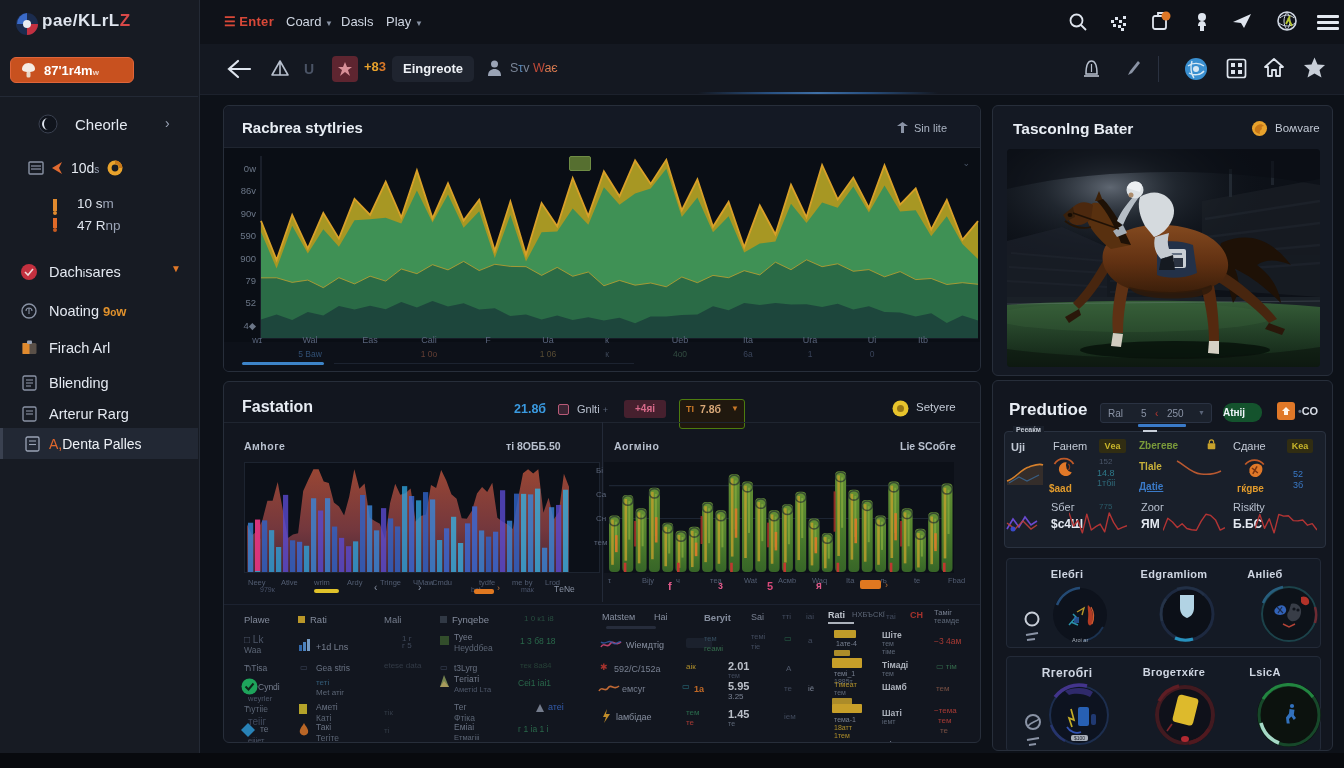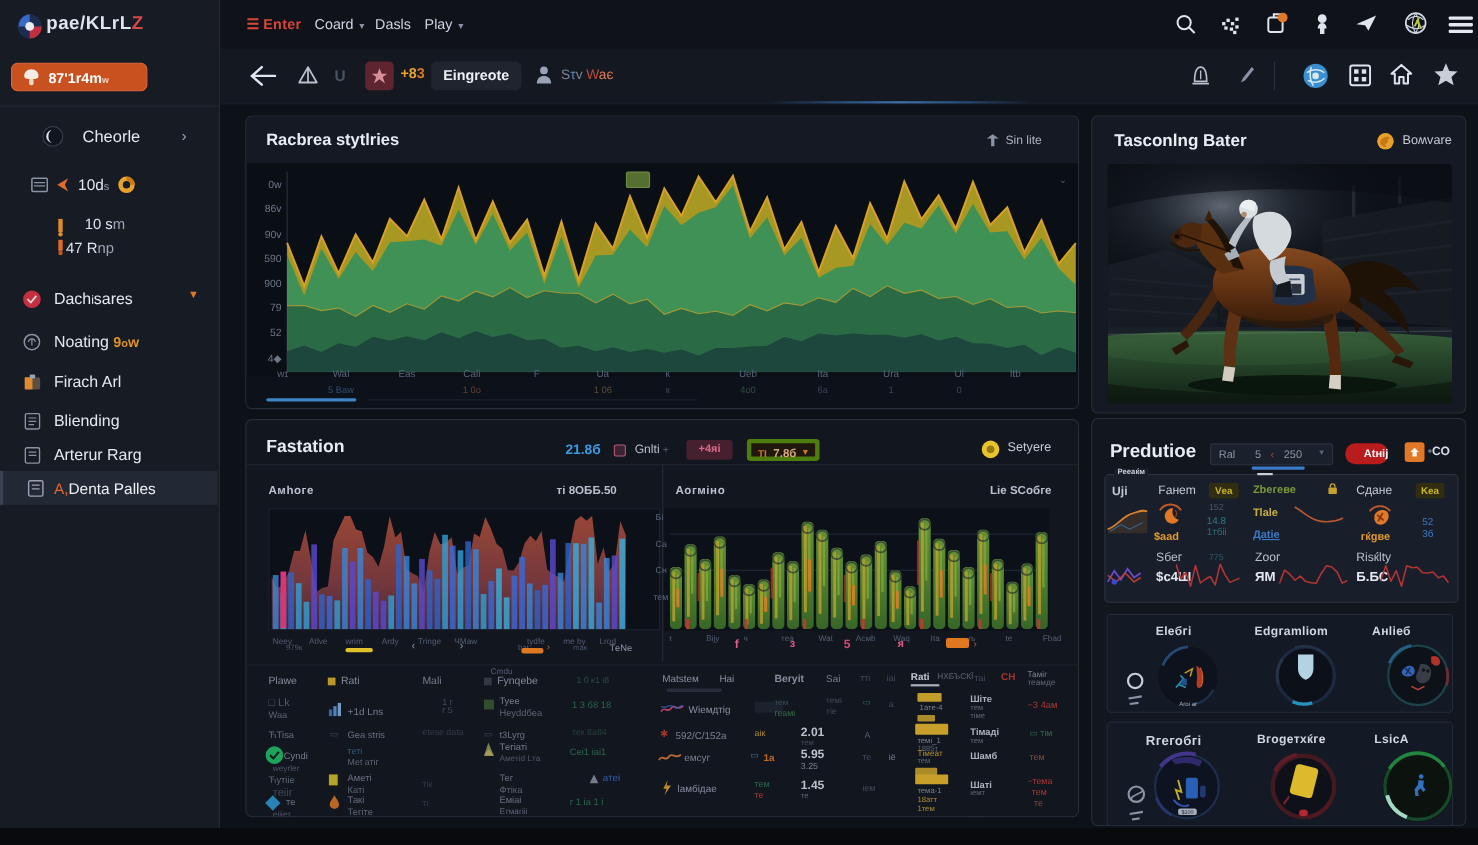--- a/index.html
+++ b/index.html
@@ -52,21 +52,21 @@
   <path d="M9,1.5 A7.5,7.5 0 0 1 16.5,9 L13,9 A4,4 0 0 0 9,5Z" fill="#c87818"></path>
  </svg>
 
  <svg class="abs" style="left:48px;top:197px" width="14" height="36" viewBox="0 0 14 36">
   <rect x="5" y="2" width="4" height="12" fill="#e08a2e"></rect>
         <circle cx="7" cy="16" r="2" fill="#e08a2e"></circle>
   <rect x="5" y="21" width="4" height="10" fill="#e06a28"></rect>
         <circle cx="7" cy="33" r="2" fill="#c85a20"></circle>
  </svg>
  <div class="abs" style="left:77px;top:196px;font-size:13.5px;color:#dfe5ee">10 s<span style="color:#9aa3b5">m</span></div>
- <div class="abs" style="left:60px;top:218px;font-size:13.5px;color:#dfe5ee">47 R<span style="color:#9aa3b5">np</span></div>
+ <div class="abs" style="left:77px;top:218px;font-size:13.5px;color:#dfe5ee">47 R<span style="color:#9aa3b5">np</span></div>
 
  <svg class="abs" style="left:20px;top:263px" width="18" height="18" viewBox="0 0 18 18">
   <circle cx="9" cy="9" r="8" fill="#c4303f"></circle>
         <path d="M5,9 L8,12 L13,6" stroke="#f0d8d8" stroke-width="1.6" fill="none"></path>
  </svg>
  <div class="abs" style="left:49px;top:264px;font-size:14.5px;color:#e4e9f1">Dach<span style="font-size:11px">i</span>sares</div>
  <div class="abs" style="left:171px;top:263px;font-size:10px;color:#e07828">▼</div>
 
  <svg class="abs" style="left:21px;top:303px" width="16" height="16" viewBox="0 0 16 16">
   <circle cx="8" cy="8" r="7" fill="none" stroke="#8a93a5" stroke-width="1.4"></circle>
@@ -321,21 +321,21 @@
 </svg>
 </div>
 </div>
 
 <div class="panel" style="left:223px;top:381px;width:758px;height:362px;background:#12161f">
  <div class="abs" style="left:18px;top:16px;font-size:16px;font-weight:bold;color:#e8edf4">Fastation</div>
  <div class="abs" style="left:290px;top:20px;font-size:12.5px;font-weight:bold;color:#3a9ae0">21.8б</div>
  <div class="abs" style="left:334px;top:22px;width:11px;height:11px;border:1.5px solid #b85a78;border-radius:2px;background:#3a2433"></div>
  <div class="abs" style="left:353px;top:21px;font-size:11px;color:#b8c0ce">Gnltі <span style="color:#5a6478;font-size:9px">+</span></div>
  <div class="abs" style="left:400px;top:18px;width:42px;height:18px;background:#46202e;border-radius:3px;text-align:center;line-height:18px;font-size:10px;color:#d86a8a;font-weight:bold">+4яі</div>
- <div class="abs" style="left:455px;top:17px;width:66px;height:20px;border:4px solid #4d7c0f;border-radius:3px;background:#20180e">
+ <div class="abs" style="left:455px;top:17px;width:66px;height:30px;border:1px solid #4d7c0f;border-radius:3px;background:#20180e">
    <span style="position:absolute;left:6px;top:4px;font-size:9px;color:#c87828;font-weight:bold">TI</span>
    <span style="position:absolute;left:20px;top:3px;font-size:10.5px;color:#d8a878;font-weight:bold">7.8б</span>
    <span style="position:absolute;right:5px;top:4px;font-size:8px;color:#c87828">▼</span>
  </div>
  <svg class="abs" style="left:668px;top:18px" width="17" height="17" viewBox="0 0 17 17">
   <circle cx="8.5" cy="8.5" r="8" fill="#e8c42c"></circle>
         <circle cx="8.5" cy="8.5" r="3.5" fill="#8a6a12" opacity="0.85"></circle>
  </svg>
  <div class="abs" style="left:692px;top:19px;font-size:11.5px;color:#c3cad6">Setyere</div>
  <div class="abs" style="left:0;top:40px;width:756px;height:1px;background:#1f2530"></div>
@@ -403,21 +403,21 @@
         <rect x="304.0" y="43.0" width="5.2" height="63.0" fill="#3a86d8" opacity="0.8"></rect>
         <rect x="311.0" y="40.8" width="5.2" height="65.2" fill="#5a4ad0" opacity="0.8"></rect>
         <rect x="318.0" y="26.0" width="5.2" height="80.0" fill="#38aede" opacity="0.8"></rect>
  </svg>
  <div class="abs" style="left:24px;top:196px;font-size:7.5px;color:#525d72;font-weight:normal;white-space:nowrap;">Neey</div>
       <div class="abs" style="left:57px;top:196px;font-size:7.5px;color:#525d72;font-weight:normal;white-space:nowrap;">Atlve</div>
       <div class="abs" style="left:90px;top:196px;font-size:7.5px;color:#525d72;font-weight:normal;white-space:nowrap;">wrim</div>
       <div class="abs" style="left:123px;top:196px;font-size:7.5px;color:#525d72;font-weight:normal;white-space:nowrap;">Ardy</div>
       <div class="abs" style="left:156px;top:196px;font-size:7.5px;color:#525d72;font-weight:normal;white-space:nowrap;">Tringe</div>
       <div class="abs" style="left:189px;top:196px;font-size:7.5px;color:#525d72;font-weight:normal;white-space:nowrap;">ЧMaw</div>
-      <div class="abs" style="left:222px;top:196px;font-size:7.5px;color:#525d72;font-weight:normal;white-space:nowrap;margin-top:28px;">Cmdu</div>
+      <div class="abs" style="left:208px;top:196px;font-size:7.5px;color:#525d72;font-weight:normal;white-space:nowrap;">Cmdu</div>
       <div class="abs" style="left:255px;top:196px;font-size:7.5px;color:#525d72;font-weight:normal;white-space:nowrap;">tydfe</div>
       <div class="abs" style="left:288px;top:196px;font-size:7.5px;color:#525d72;font-weight:normal;white-space:nowrap;">me by</div>
       <div class="abs" style="left:321px;top:196px;font-size:7.5px;color:#525d72;font-weight:normal;white-space:nowrap;">Lrod</div>
       <div class="abs" style="left:36px;top:204px;font-size:7px;color:#49536a;font-weight:normal;white-space:nowrap;">979к</div>
       <div class="abs" style="left:247px;top:204px;font-size:7px;color:#49536a;font-weight:normal;white-space:nowrap;">bat</div>
       <div class="abs" style="left:297px;top:204px;font-size:7px;color:#49536a;font-weight:normal;white-space:nowrap;">maк</div>
       <div class="abs" style="left:330px;top:202px;font-size:8.5px;color:#8a93a5;font-weight:normal;white-space:nowrap;">TеNе</div>
       <div class="abs" style="left:90px;top:207px;width:25px;height:4px;background:#e0c22a;border-radius:2px"></div>
       <div class="abs" style="left:150px;top:200px;font-size:10px;color:#8a93a5;font-weight:normal;white-space:nowrap;">‹</div>
       <div class="abs" style="left:194px;top:200px;font-size:10px;color:#8a93a5;font-weight:normal;white-space:nowrap;">›</div>
@@ -746,21 +746,21 @@
 <div class="panel" style="left:992px;top:380px;width:341px;height:371px;background:#12161f">
  <div class="abs" style="left:16px;top:19px;font-size:17px;font-weight:bold;color:#e8edf4">Predutіoе</div>
  <div class="abs" style="left:107px;top:22px;width:112px;height:20px;background:#1b212c;border:1px solid #2a3242;border-radius:3px">
   <span style="position:absolute;left:7px;top:4px;font-size:10px;color:#8a93a5">Rаl</span>
   <span style="position:absolute;left:40px;top:4px;font-size:10px;color:#8a93a5">5</span>
   <span style="position:absolute;left:54px;top:4px;font-size:10px;color:#c03830">‹</span>
   <span style="position:absolute;left:66px;top:4px;font-size:10px;color:#8a93a5">250</span>
   <span style="position:absolute;right:6px;top:5px;font-size:7px;color:#5a6478">▼</span>
  </div>
  <div class="abs" style="left:145px;top:43px;width:48px;height:2.5px;background:#3a7ac8;border-radius:1px"></div>
- <div class="abs" style="left:230px;top:22px;width:39px;height:19px;background:#b91c1c;border-radius:9px;text-align:right;line-height:19px;font-size:10px;font-weight:bold;color:#f0f5fa">Atніј</div>
+ <div class="abs" style="left:230px;top:22px;width:39px;height:19px;background:#14532d;border-radius:9px;text-align:left;line-height:19px;font-size:10px;font-weight:bold;color:#f0f5fa">Atніј</div>
  <div class="abs" style="left:284px;top:21px;width:18px;height:18px;background:#e07828;border-radius:3px">
   <svg style="margin:3px" width="12" height="12" viewBox="0 0 12 12">
           <path d="M2,6 L6,2 L10,6 L8,6 L8,10 L4,10 L4,6Z" fill="#fff4e8"></path>
         </svg>
  </div>
  <div class="abs" style="left:305px;top:24px;font-size:11px;font-weight:bold;color:#d8dde6"><span style="color:#6b7687">•</span>СО</div>
  <div class="abs" style="left:11px;top:50px;width:322px;height:117px;background:#191f2a;border:1px solid #2a3240;border-radius:4px"></div>
  <div class="abs" style="left:20px;top:45px;font-size:7px;color:#c8ced8;font-weight:bold;background:#191f2a;padding:0 3px">Рееаќм</div>
  <div class="abs" style="left:150px;top:49px;width:14px;height:2px;background:#c8ced8"></div>
  <div class="abs" style="left:18px;top:60px;font-size:11px;color:#c3cad6;font-weight:bold;white-space:nowrap;">Uјі</div>

